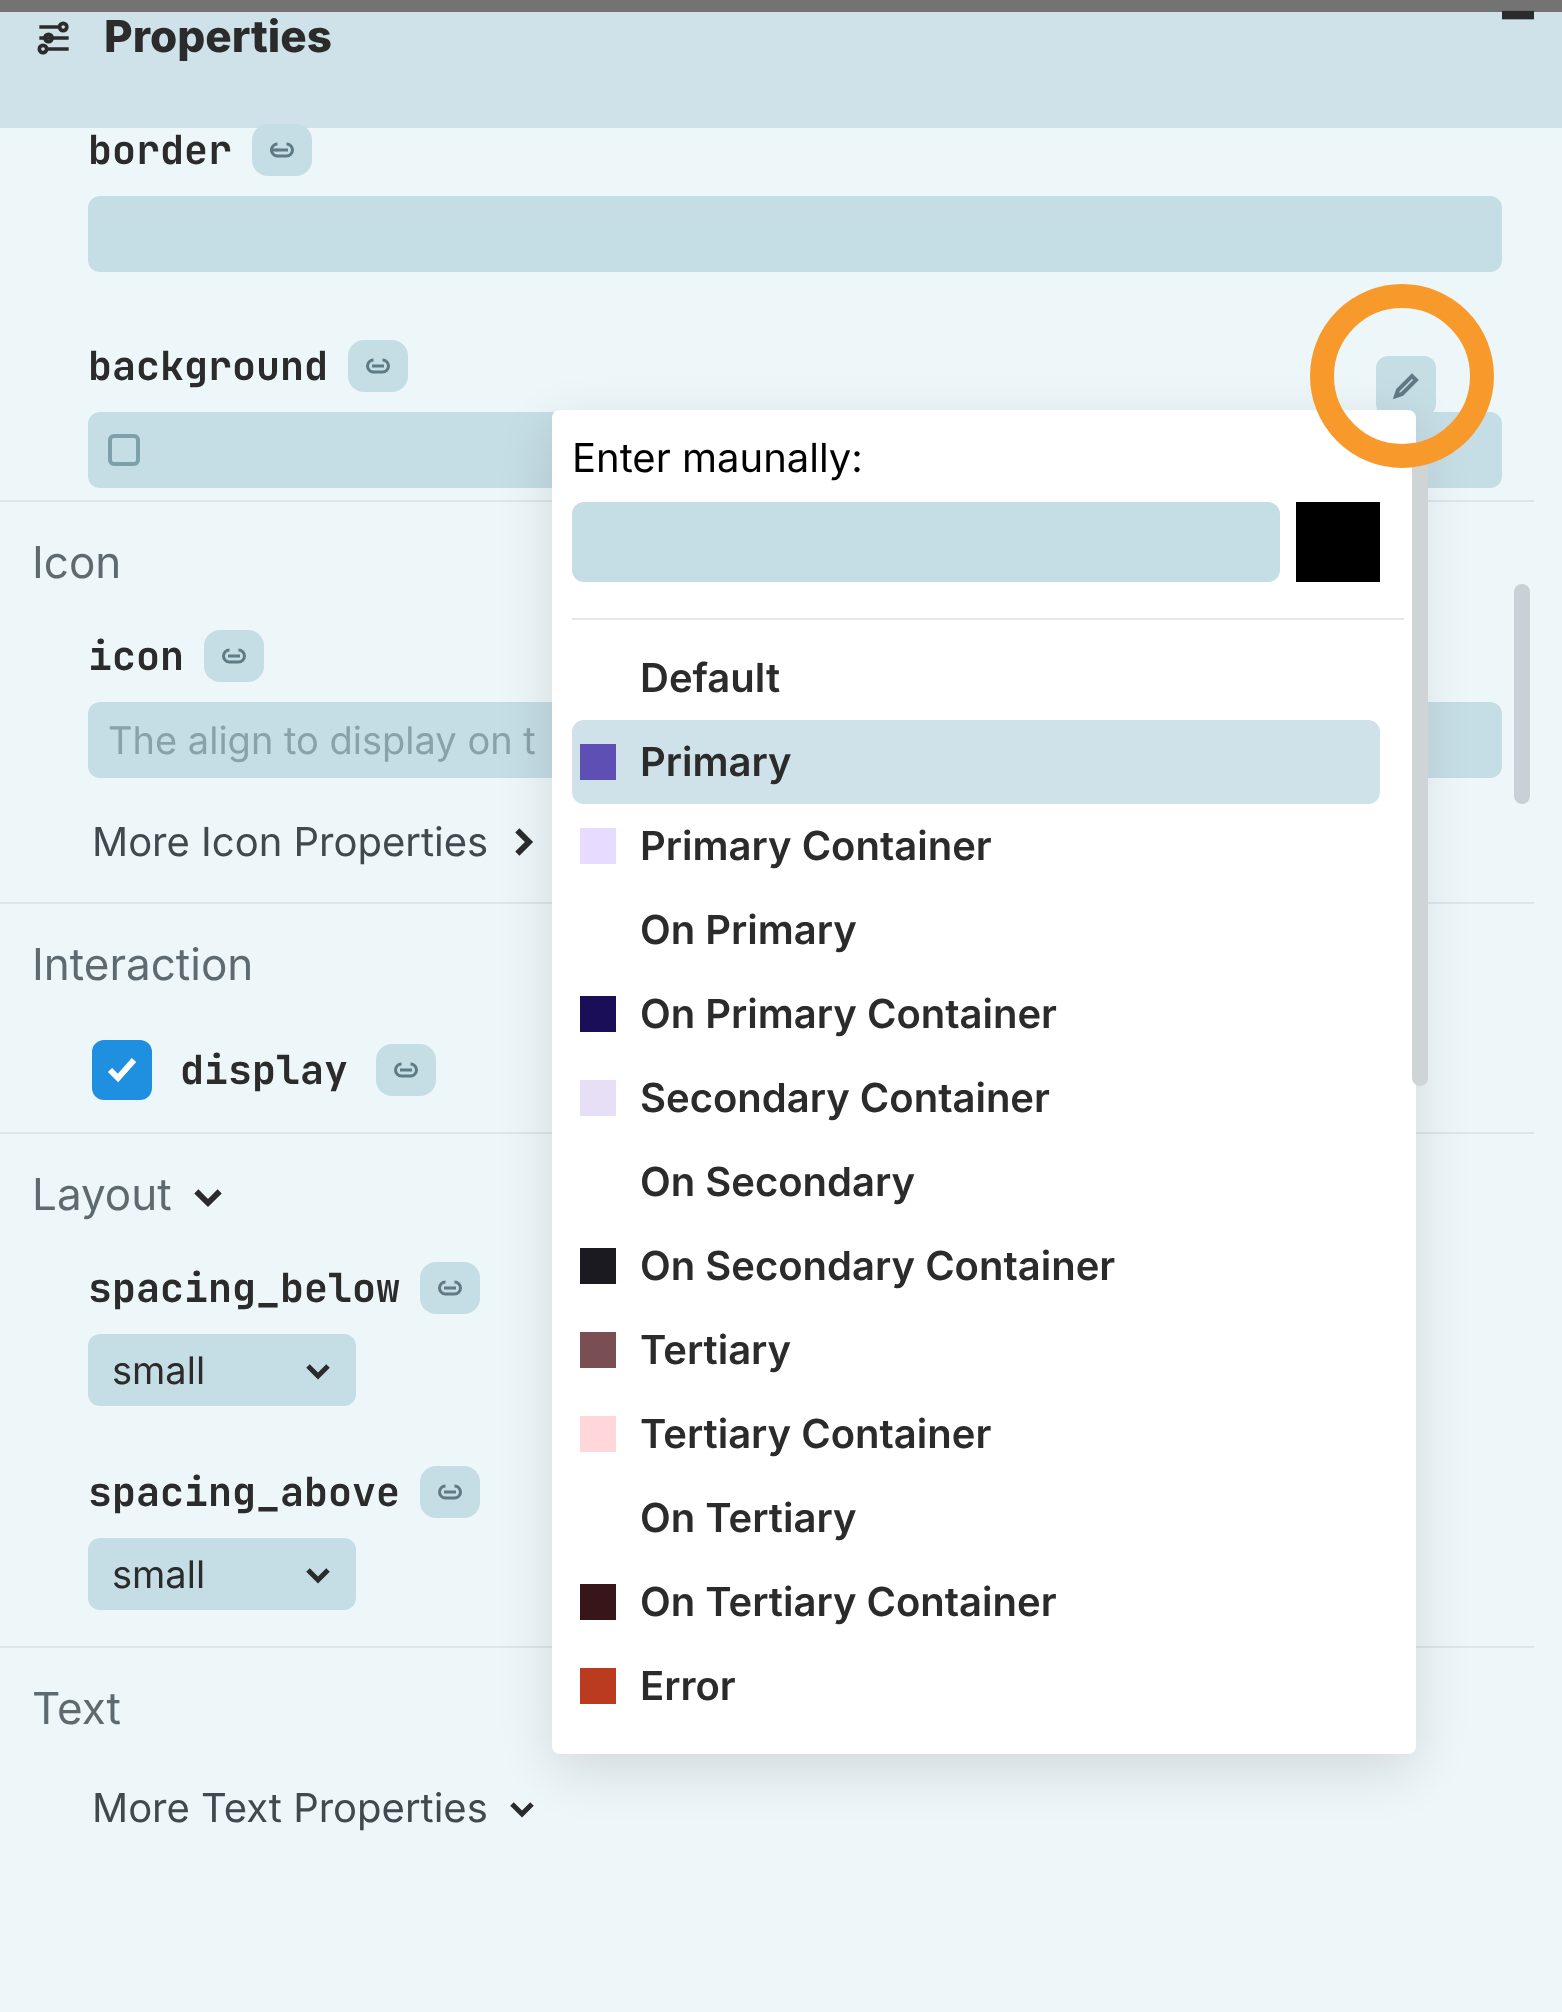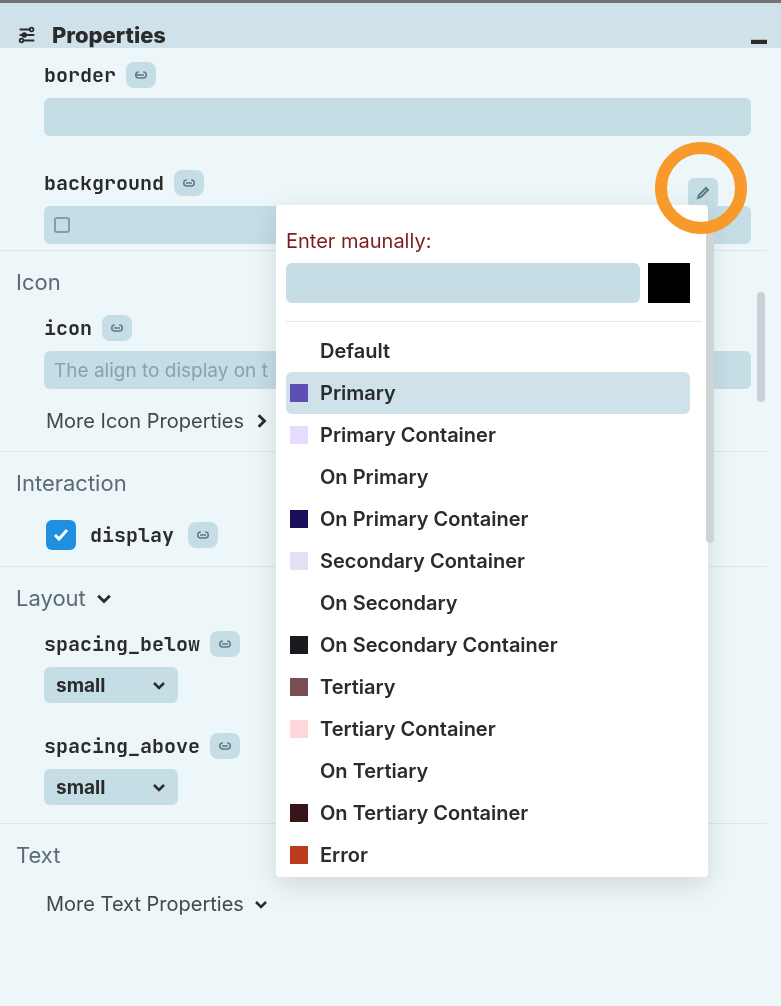--- a/index.html
+++ b/index.html
@@ -21,24 +21,24 @@
   font-family:"Inter","Segoe UI",system-ui,sans-serif;
   font-size:19px;
   color:var(--text);
   overflow:hidden;
   position:relative;
 }
 .mono{font-family:"JetBrains Mono","Consolas",monospace;font-weight:700}
 
 
 .topbar{
-  height:48px;
+  height:64px;
   background:var(--blue2);
-  border-top:3px solid #737373;
-  display:flex;align-items:flex-end;
+  border-top:6px solid #737373;
+  display:flex;align-items:flex-start;
   padding:0 14px;
 }
 .titleicon{width:26px;height:26px;display:flex;align-items:center;justify-content:center;margin-right:12px}
 .titleicon svg{stroke:#2b2b2b;stroke-width:2;fill:none}
 .title{font-weight:800;font-size:22px}
 .min{margin-left:auto;font-size:32px;line-height:0;font-weight:800;padding-bottom:8px}
 
 
 .area{
   position:absolute;top:52px;left:0;right:14px;bottom:0;
@@ -83,21 +83,21 @@
 .checkrow{display:flex;align-items:center;gap:14px;padding:14px 16px 16px 46px}
 .checkbox{
   width:30px;height:30px;background:var(--blue-strong);border-radius:6px;
   display:flex;align-items:center;justify-content:center;
 }
 .checkbox svg{stroke:#fff;stroke-width:3;fill:none}
 
 
 .select{
   margin-top:10px;height:36px;background:var(--blue3);border-radius:6px;
-  display:inline-flex;align-items:center;gap:18px;padding:0 12px;min-width:134px;font-weight:bold;
+  display:inline-flex;align-items:center;gap:18px;padding:0 12px;min-width:134px;
 }
 .select .chev{margin-left:auto}
 
 
 .more{
   display:flex;align-items:center;gap:10px;font-size:20px;color:#3f4a4e;
   padding:14px 16px 18px 46px;
 }
 .chev{display:inline-flex}
 .chev svg{stroke:#2b2b2b;stroke-width:2.5;fill:none}
@@ -107,21 +107,21 @@
   position:absolute;left:276px;top:205px;width:432px;height:672px;
   background:#fff;border-radius:4px;
   box-shadow:0 8px 28px var(--shadow);
   padding:12px 0 0 10px;
   z-index:5;
 }
 .popup-scroll{
   position:absolute;right:-6px;top:18px;width:8px;height:320px;
   background:#cfd5d7;border-radius:8px;
 }
-.ph{font-size:20px;color:#7f1d1d;margin:12px 0 10px 0}
+.ph{font-size:20px;color:#000000;margin:0 0 10px 0}
 .cinput{
   display:flex;gap:8px;align-items:stretch;margin-right:18px;
 }
 .cinput .tf{
   flex:1;height:40px;background:var(--blue3);border-radius:6px;border:none;
 }
 .swatch-preview{
   width:42px;height:40px;background:#000;
 }
 .hr{height:1px;background:#e5e8e9;margin:18px 6px 8px 0}

